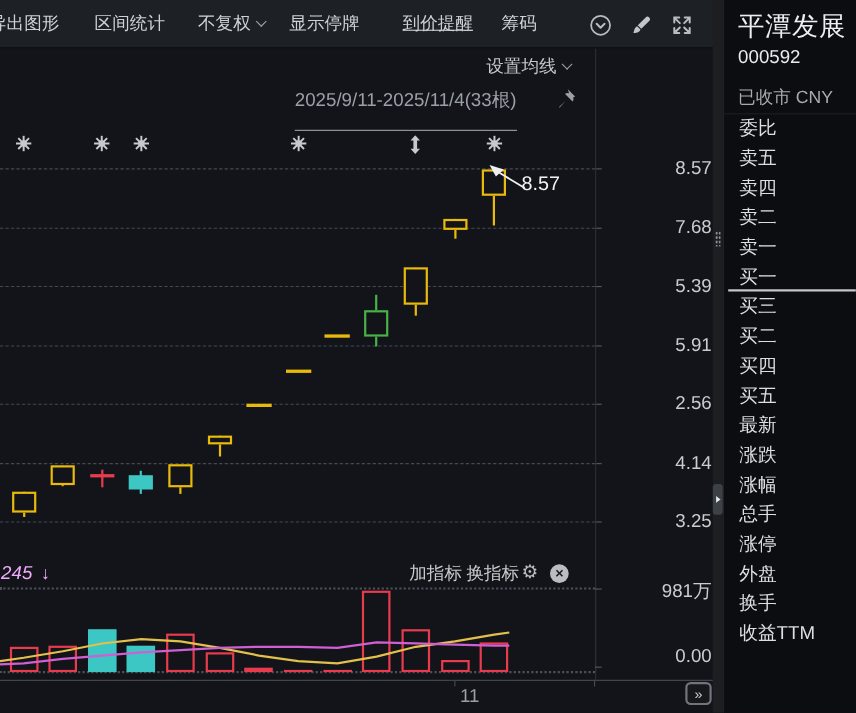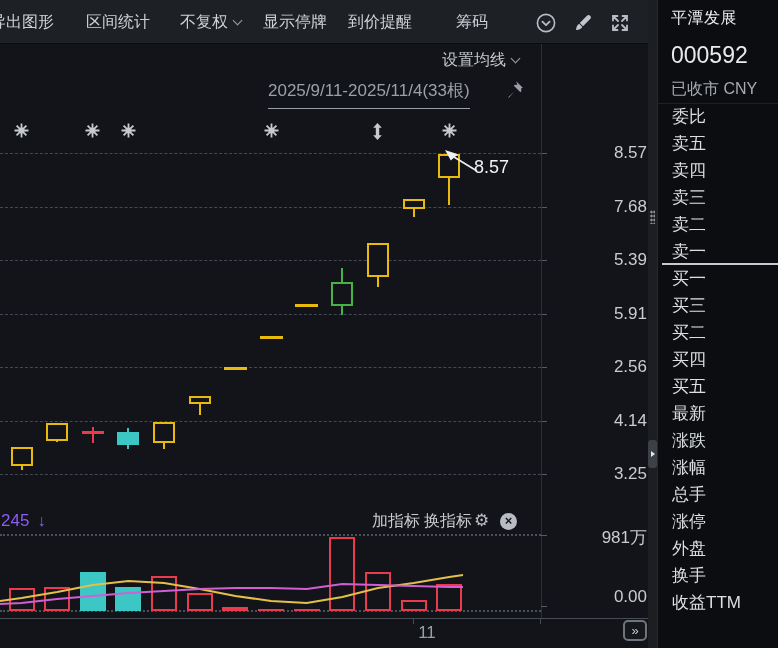--- a/index.html
+++ b/index.html
@@ -12,46 +12,46 @@
   .chev { display:inline-block; width:7px; height:7px; border-right:1.6px solid #9aa0a6; border-bottom:1.6px solid #9aa0a6; transform:rotate(45deg); margin-left:6px; vertical-align:3px; }
   .tb-icon { position:absolute; top:12px; width:22px; height:22px; }
 
   
   .splitter { position:absolute; left:648px; top:0; width:9px; height:648px; background:#1c1e22; z-index:6; }
   .grip { position:absolute; left:2px; top:210px; width:5px; height:14px;
           background-image:radial-gradient(#8b8f95 1px, transparent 1.2px); background-size:3px 4px; }
   .split-thumb { position:absolute; left:0; top:440px; width:9px; height:28px; background:#3c4047; border-radius:3px; }
   .split-thumb .tri { position:absolute; left:3px; top:11px; width:0; height:0; border-left:4px solid #e8eaec; border-top:3px solid transparent; border-bottom:3px solid transparent; }
   .panel { position:absolute; left:657px; top:0; width:121px; height:648px; background:#0c0d10; border-left:1px solid #26282c; z-index:5; }
-  .p-name { position:absolute; left:13px; top:8px; font-size:16px; color:#eceef0; letter-spacing:.5px; white-space:nowrap; }
-  .p-code { position:absolute; left:13px; top:42px; font-size:23px; color:#e8eaec; }
+  .p-name { position:absolute; left:13px; top:8px; font-size:24px; color:#eceef0; letter-spacing:.5px; white-space:nowrap; }
+  .p-code { position:absolute; left:13px; top:42px; font-size:17px; color:#e8eaec; }
   .p-status { position:absolute; left:13px; top:79px; font-size:16px; color:#a7abb1; white-space:nowrap; }
   .p-sep { position:absolute; left:0; top:103px; width:121px; height:1px; background:#1e2024; }
   .p-rows { position:absolute; left:0; top:103px; width:121px; list-style:none; }
   .p-rows li { height:27px; line-height:27px; padding-left:14px; font-size:17px; color:#dcdfe2; white-space:nowrap; }
   .ask1-divider { position:absolute; left:4px; top:263px; width:117px; height:2px; background:#c6cad0; }
 
   
   .chart { position:absolute; left:0; top:44px; width:656px; height:604px; }
   .gridline { position:absolute; left:0; width:541px; height:0; border-top:1px dashed #434854; }
   .vborder { position:absolute; left:541px; top:0; width:1px; height:574px; background:#2c2f36; }
   .ytick { position:absolute; left:541px; width:6px; height:1px; background:#565a62; }
   .ylabel { position:absolute; left:545px; width:102px; text-align:right; font-size:17px; color:#c9ccd0; }
 
   .ma-setting { position:absolute; left:442px; top:6px; font-size:16px; color:#c3c7cc; white-space:nowrap; }
   .date-range { position:absolute; left:268px; top:35px; font-size:17px; color:#9aa0a8; }
-  .date-range .rng { border-bottom:1px solid #9aa0a8; padding-bottom:8px; }
+  .date-range .rng { border-bottom:1px solid #9aa0a8; padding-bottom:18px; }
   .pin { position:absolute; left:505px; top:36px; }
 
   .marker { position:absolute; top:79px; width:15px; height:16px; }
   .annot-label { position:absolute; left:474px; top:113px; font-size:18px; color:#f0f2f4; }
   .annot-arrow { position:absolute; left:441px; top:103px; }
 
   
-  .vol-left { position:absolute; left:1px; top:467px; font-size:17px; color:#8b5cf6; white-space:nowrap; }
+  .vol-left { position:absolute; left:1px; top:467px; font-size:17px; color:#f0abfc; white-space:nowrap;font-style:italic; }
   .vol-left .dn { font-size:16px; font-weight:bold; margin-left:8px; }
   .vol-tools { position:absolute; top:467px; left:0; width:541px; height:22px; font-size:16px; color:#c9ccce;margin-left:12px; }
   .vt-add { position:absolute; left:360px; top:0; }
   .vt-switch { position:absolute; left:412px; top:0; }
   .vt-gear { position:absolute; left:462px; top:-1px; font-size:17px; color:#b9bdc3; }
   .vt-close { position:absolute; left:488px; top:2px; width:17px; height:17px; border-radius:50%; background:#b9bdc3; color:#14161a; font-size:13px; font-weight:bold; text-align:center; line-height:16px; }
   .vdotted { position:absolute; left:0; width:541px; height:0; border-top:2px dotted #4b505a; }
 
   .xaxis-line { position:absolute; left:0; top:574px; width:656px; height:1px; background:#474b52; }
   .xtick { position:absolute; width:1px; height:5px; top:575px; background:#474b52; }
@@ -62,21 +62,21 @@
 </style>
 </head>
 <body>
 
 <div class="toolbar">
   <div id="tb-items">
       <span class="tb-item" style="left: -10px;">导出图形</span>
       <span class="tb-item" style="left: 86px;">区间统计</span>
       <span class="tb-item" style="left: 180px;">不复权<span class="chev"></span></span>
       <span class="tb-item" style="left: 263px;">显示停牌</span>
-      <span class="tb-item" style="left: 348px;">到价提醒</span>
+      <span class="tb-item" style="left: 366px; text-decoration: underline;">到价提醒</span>
       <span class="tb-item" style="left: 456px;">筹码</span>
     </div>
 
   <span class="tb-icon" style="left:535px;">
     <svg width="22" height="22" viewBox="0 0 22 22">
       <circle cx="11" cy="11" r="8.6" fill="none" stroke="#b9bdc3" stroke-width="1.6"></circle>
       <path d="M7.4 9.6 L11 13.2 L14.6 9.6" fill="none" stroke="#b9bdc3" stroke-width="1.8" stroke-linecap="round" stroke-linejoin="round"></path>
     </svg>
   </span>
   <span class="tb-icon" style="left:573px; top:13px;">
@@ -254,21 +254,20 @@
 
 <div class="panel">
   <div class="p-name">平潭发展</div>
   <div class="p-code">000592</div>
   <div class="p-status">已收市 CNY</div>
   <div class="p-sep"></div>
   <ul class="p-rows" id="p-rows">
       <li>委比</li>
       <li>卖五</li>
       <li>卖四</li>
-      <li>卖三</li>
       <li>卖二</li>
       <li>卖一</li>
       <li>买一</li>
       <li>买三</li>
       <li>买二</li>
       <li>买四</li>
       <li>买五</li>
       <li>最新</li>
       <li>涨跌</li>
       <li>涨幅</li>

